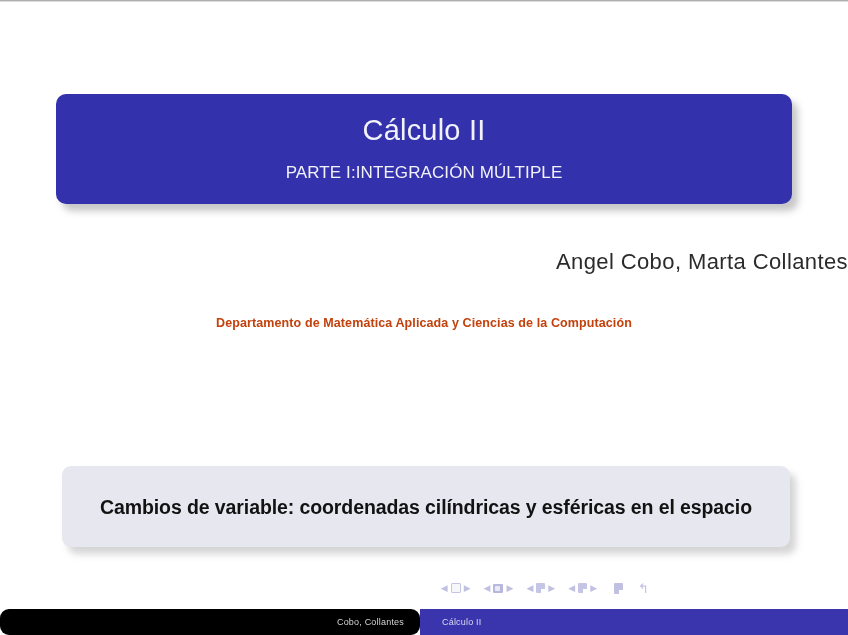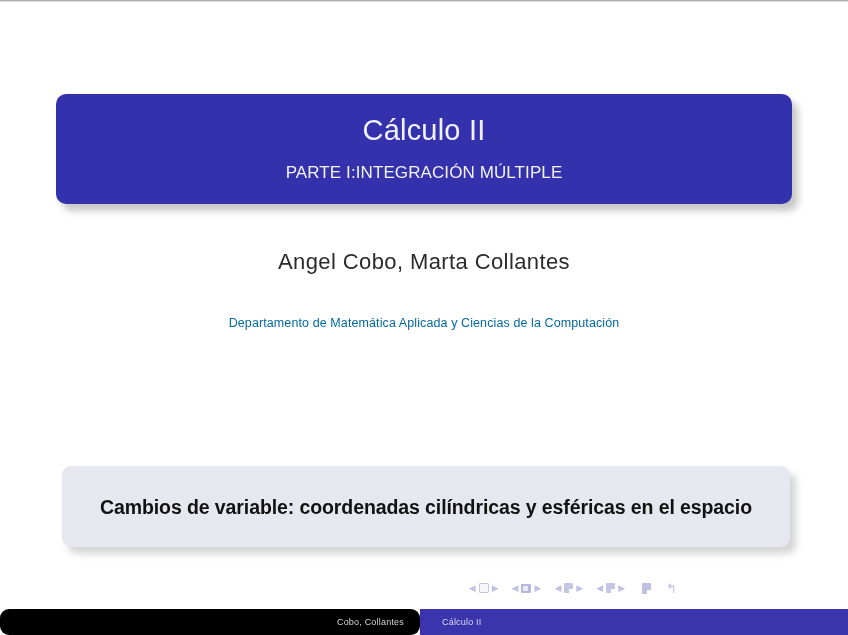--- a/index.html
+++ b/index.html
@@ -14,21 +14,20 @@
     overflow: hidden;
     position: relative;
   }
   .slide {
     position: absolute;
     left: 0;
     top: 0;
     width: 696px;
     height: 635px;
     background: #ffffff;
-    padding-left: 28px;
   }
   .top-rule {
     position: absolute;
     left: 0;
     top: 0;
     width: 848px;
     height: 2px;
     background: linear-gradient(to bottom, #9a9a9a 0%, #c8c8c8 60%, #ffffff 100%);
   }
 
@@ -62,35 +61,36 @@
     color: #f2f2fa;
     letter-spacing: 0.1px;
   }
 
   
   .authors {
     position: absolute;
     left: 0;
     top: 249px;
     width: 848px;
-    text-align: center;
+    text-align: right;
     font-size: 22px;
     color: #2b2b2b;
     letter-spacing: 0.4px;
   }
   .institute {
     position: absolute;
     left: 0;
     top: 313px;
     width: 848px;
     text-align: center;
     font-size: 12.5px;
     line-height: 20px;
-    color: #0369a1;
+    color: #c2410c;
     letter-spacing: 0.1px;
+    font-weight: bold;
   }
 
   
   .section-block {
     position: absolute;
     left: 62px;
     top: 466px;
     width: 728px;
     height: 81px;
     background: #e7e7f0;

